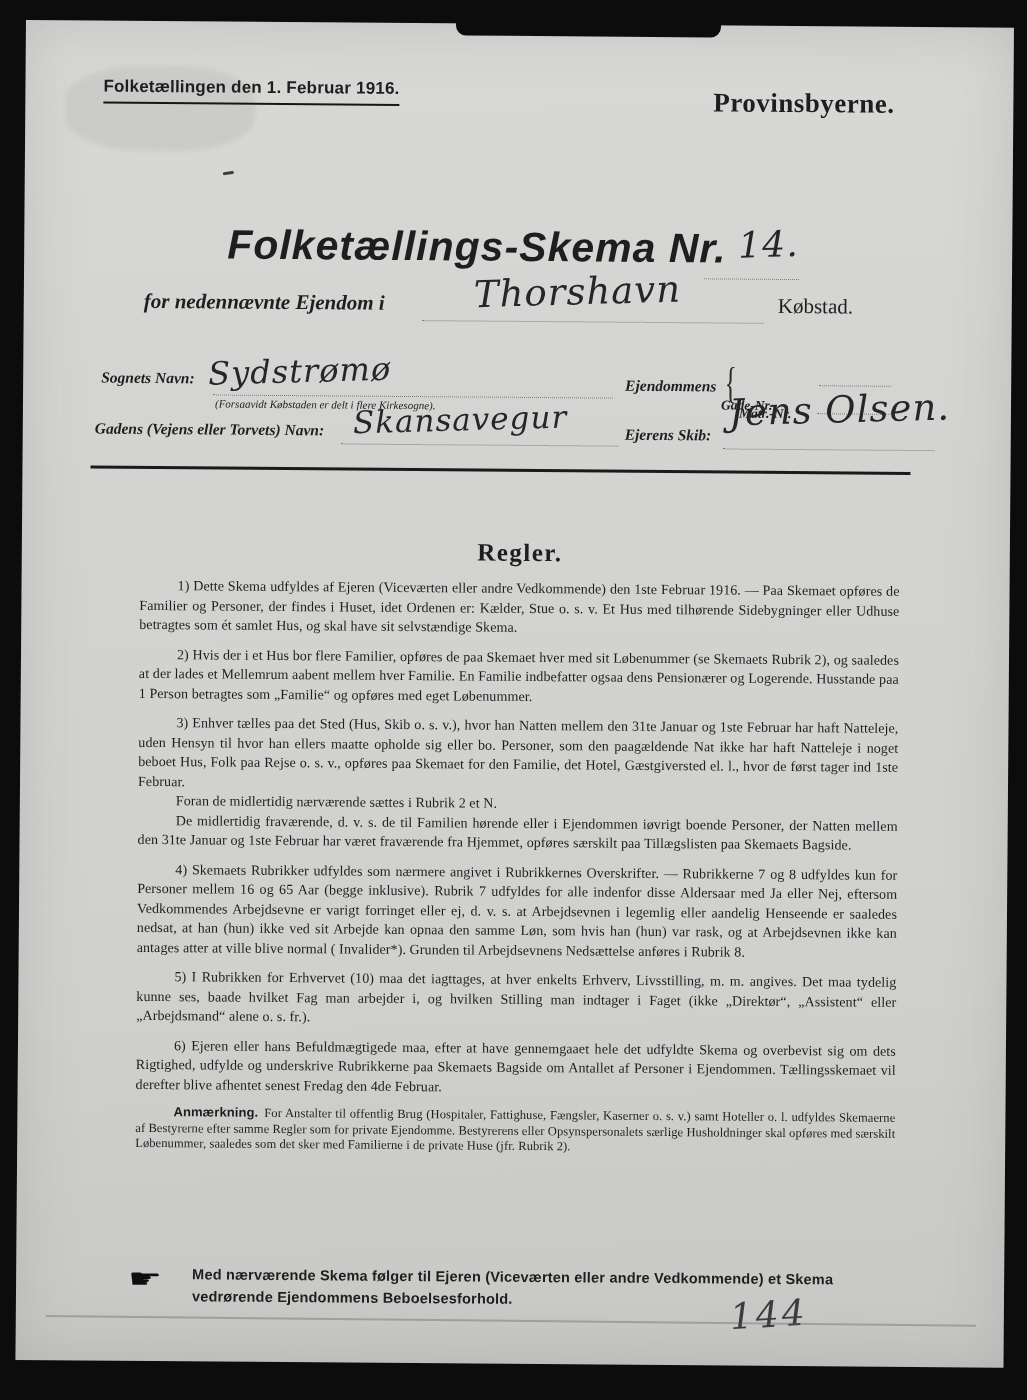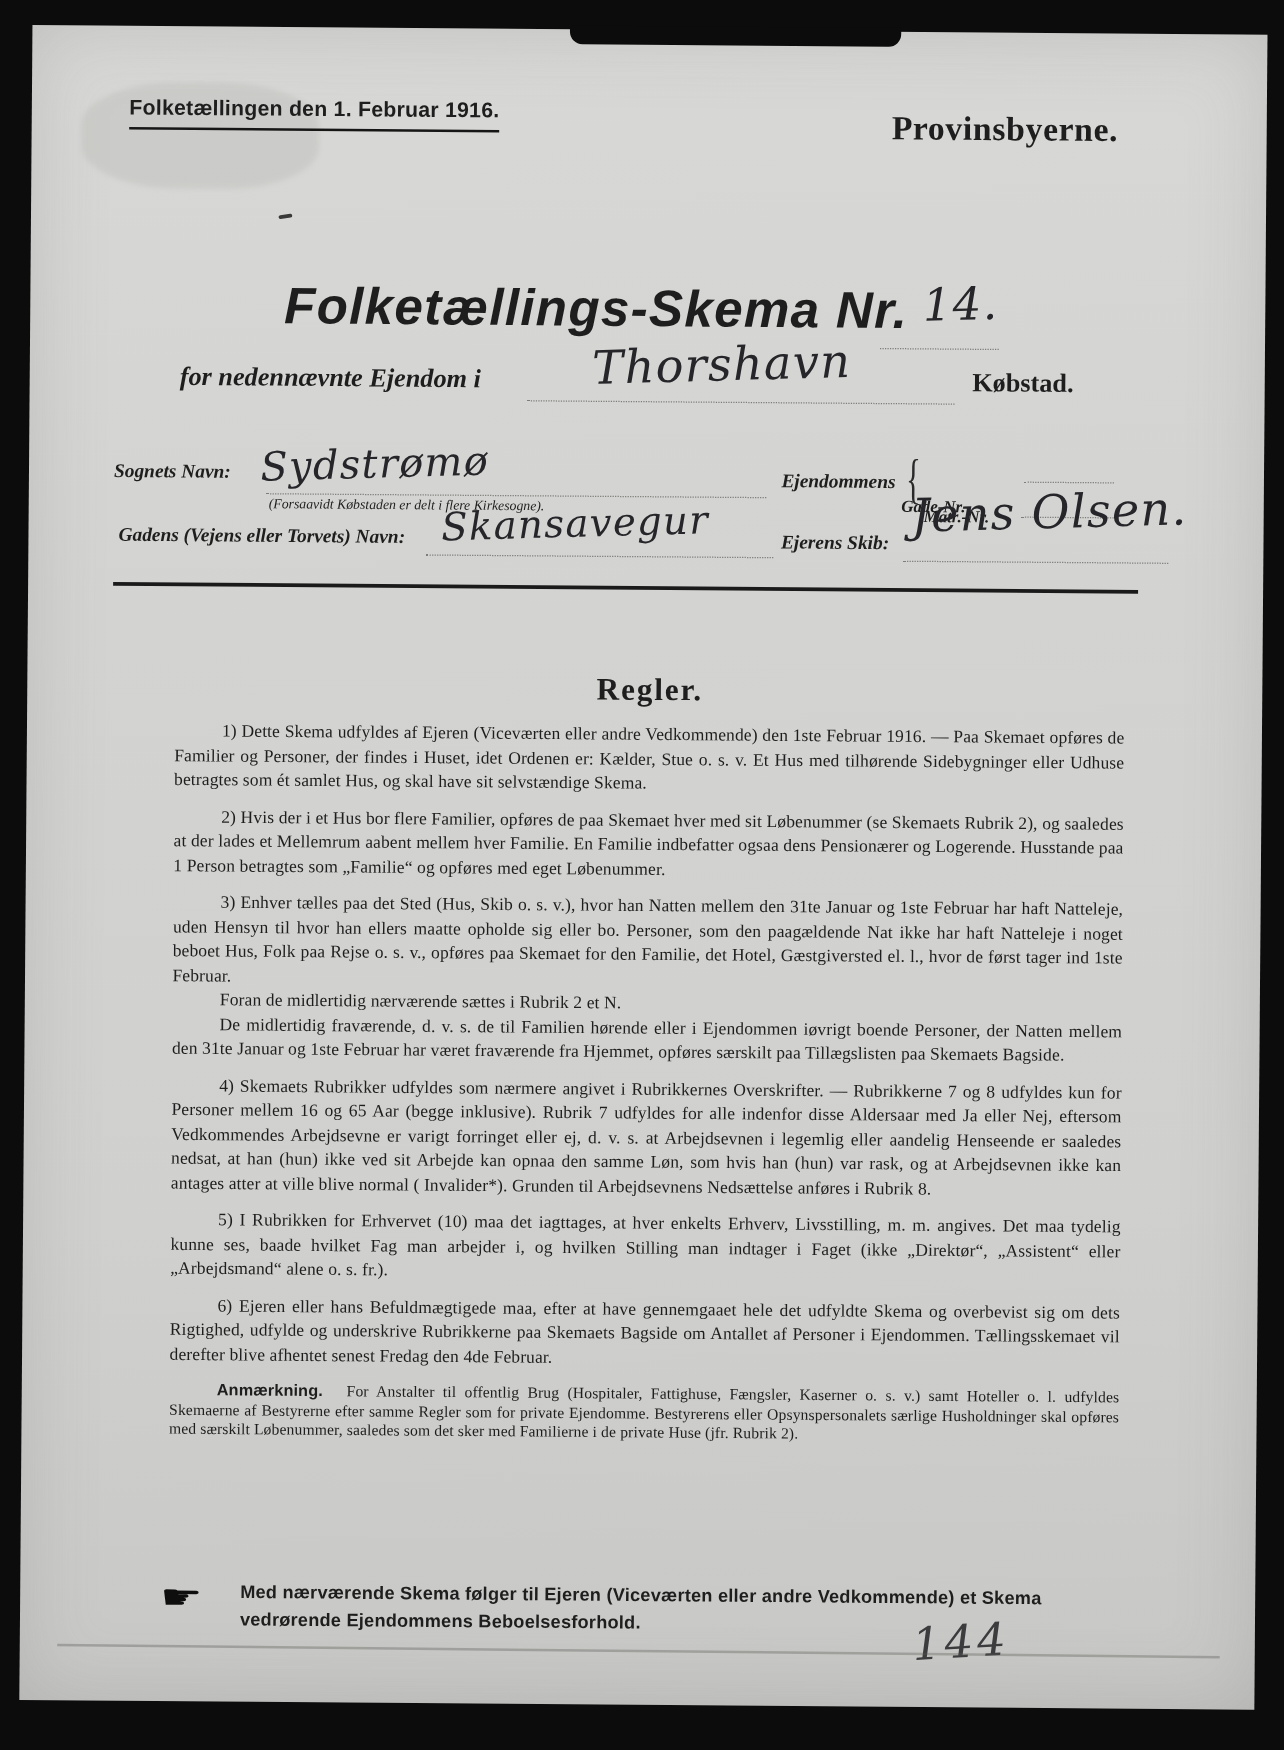--- a/index.html
+++ b/index.html
@@ -32,24 +32,24 @@
   .edge-blob{left:430px;top:-3px;width:265px;height:15px;background:#0c0c0c;border-radius:0 0 10px 10px;}
 
   .title{left:203px;top:200px;font-size:41px;font-weight:bold;font-style:italic;
     letter-spacing:1px;white-space:nowrap;}
   .title-nr{left:714px;top:198px;font-size:36px;}
   .title-nr-line{left:680px;top:252px;width:95px;}
 
   .prop-prefix{left:120px;top:268px;font-size:21px;font-weight:bold;font-style:italic;}
   .prop-line{left:398px;top:296px;width:342px;}
   .prop-town{left:450px;top:246px;font-size:37px;}
-  .prop-suffix{left:754px;top:268px;font-size:21px;font-weight:bold;}
+  .prop-suffix{left:754px;top:268px;font-size:21px;font-weight:normal;}
 
   .flabel{font-weight:bold;font-style:italic;font-size:15.5px;white-space:nowrap;}
-  .sogn-label{left:68px;top:348px;text-align:right;}
+  .sogn-label{left:78px;top:348px;text-align:right;}
   .sogn-hand{left:185px;top:330px;font-size:32px;}
   .sogn-line{left:190px;top:372px;width:400px;}
   .sogn-note{left:192px;top:376px;font-size:11px;font-style:italic;white-space:nowrap;}
   .ejd-label{left:602px;top:352px;}
   .brace{left:697px;top:332px;font-size:44px;font-weight:200;color:#2a2a2a;
     transform:scaleX(.55);}
   .matr-label{left:716px;top:344px;font-size:13.5px;margin-top:36px;}
   .matr-line{left:796px;top:358px;width:72px;}
   .gade-label{left:698px;top:372px;font-size:13.5px;}
   .gade-line{left:794px;top:386px;width:74px;}
@@ -64,21 +64,21 @@
   .divider{left:68px;top:445px;width:820px;height:3px;background:#1a1a1a;}
 
   .rules{left:118px;top:515px;width:760px;}
   .rules h2{margin:0 0 12px;text-align:center;font-size:25px;letter-spacing:1.5px;
     font-weight:bold;}
   .para{margin:0 0 10px;font-size:14px;line-height:19.5px;text-align:justify;
     text-indent:38px;letter-spacing:.1px;}
   .para.nogap{margin-bottom:0;}
   .para.anm{font-size:12.5px;line-height:15.5px;margin-top:2px;}
   .anm-label{font-family:"Liberation Sans","DejaVu Sans",sans-serif;font-weight:bold;
-    font-size:13px;margin-right:19px;}
+    font-size:13px;margin-right:6px;}
 
   .footer-note{left:112px;top:1242px;width:730px;}
   .manicule{position:absolute;left:0;top:0;font-family:"DejaVu Sans",sans-serif;
     font-size:27px;color:#0e0e0e;transform:scaleX(1.4);transform-origin:left center;}
   .footer-text{margin-left:64px;width:648px;font-weight:bold;font-size:14.5px;
     line-height:22px;letter-spacing:.2px;}
 
   .page-num{left:714px;top:1268px;font-size:36px;color:#3c3c3e;letter-spacing:3px;
     transform:rotate(-4deg);}
   .pencil-line{left:30px;top:1296px;width:930px;height:1.5px;

